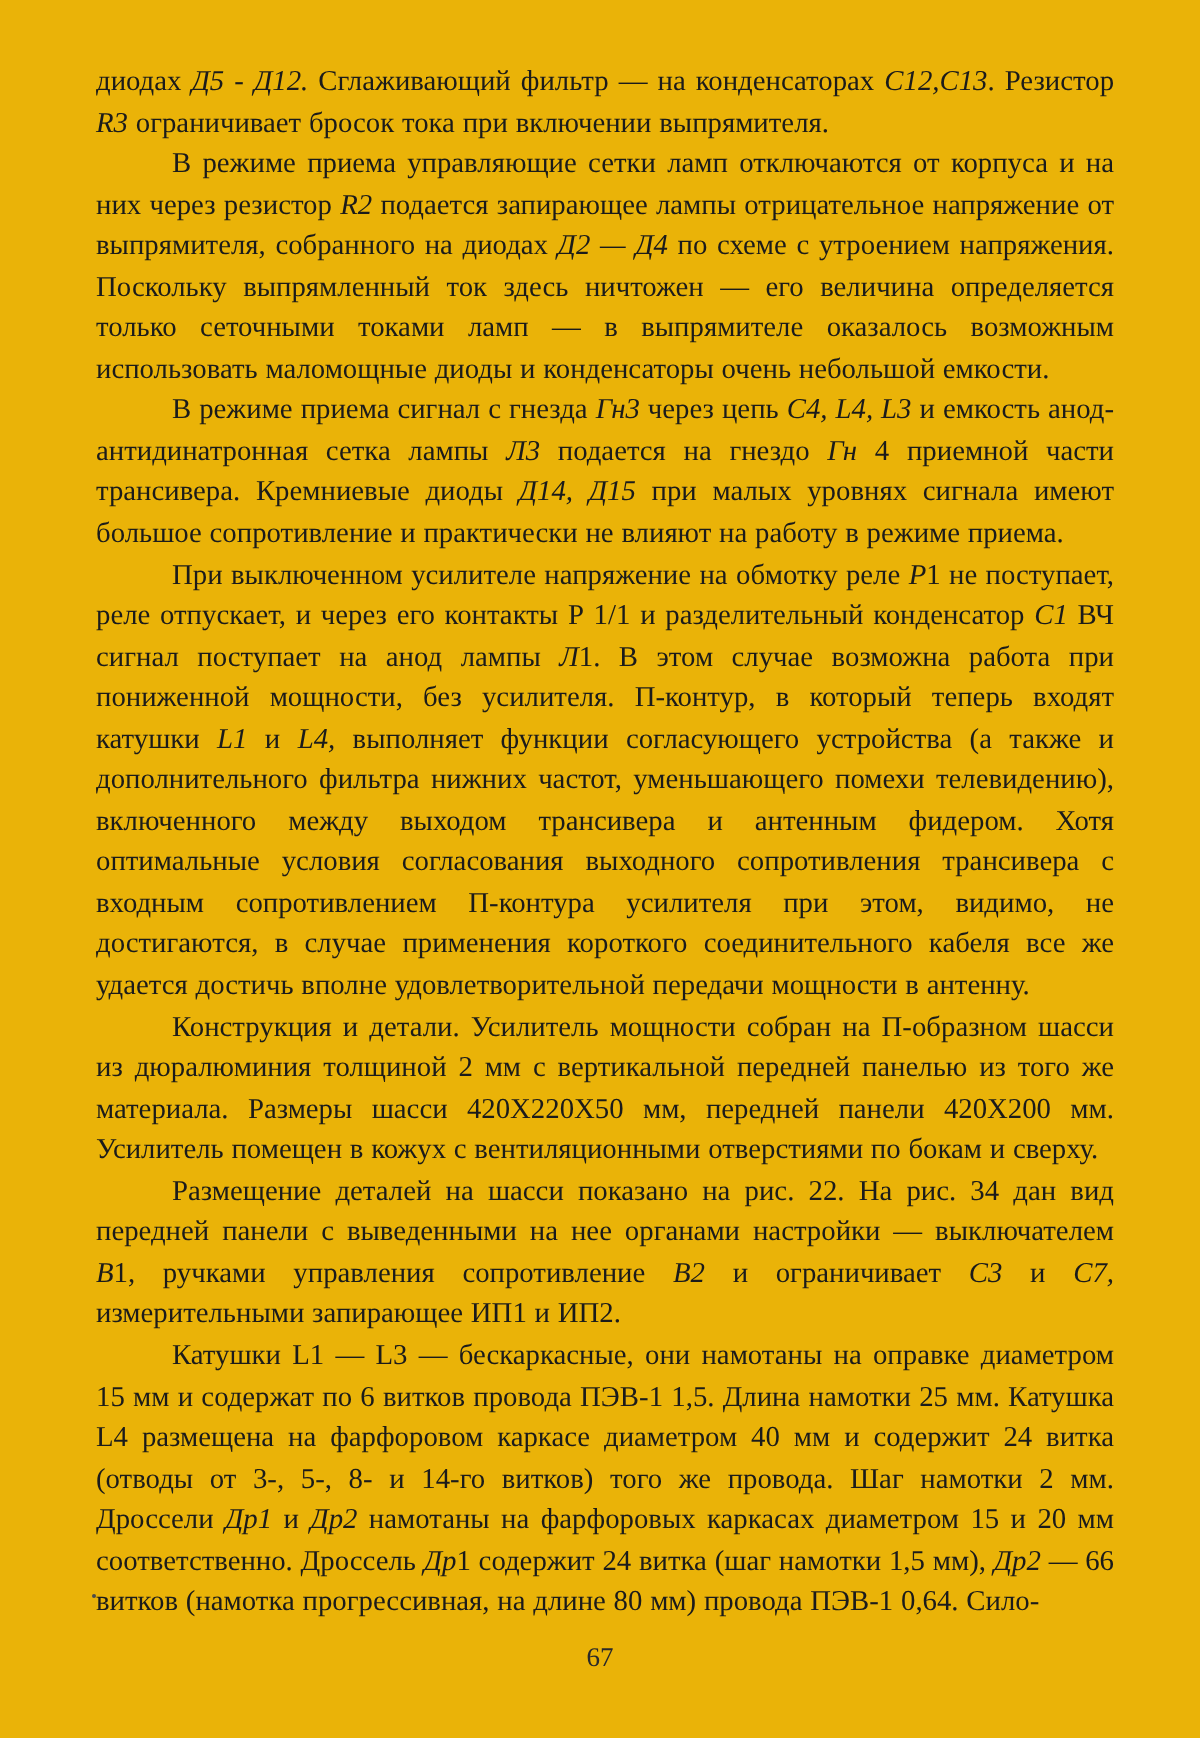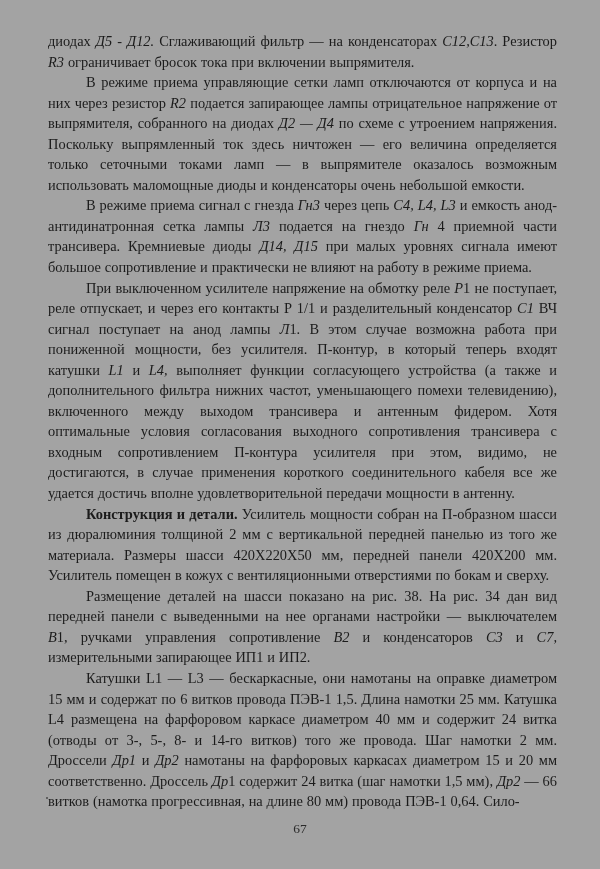--- a/index.html
+++ b/index.html
@@ -13,21 +13,21 @@
     overflow: hidden;
     font-family: "Liberation Serif", "DejaVu Serif", serif;
     color: #1b1b1b;
     position: relative;
   }
   .page {
     position: absolute;
     left: 0; top: 0;
     width: 600px;
     height: 869px;
-    background: #a3a3a3;
+    background: #eab308;
   }
   .text-column {
     position: absolute;
     left: 48px;
     top: 31px;
     width: 509px;
   }
   p.para {
     margin: 0;
     text-align: justify;
@@ -39,21 +39,21 @@
     hyphens: none;
     word-spacing: 0.02em;
   }
   p.para.no-indent {
     text-indent: 0;
   }
   em {
     font-style: italic;
   }
   strong {
-    font-weight: bold;
+    font-weight: normal;
   }
   .page-number {
     position: absolute;
     left: 0;
     top: 821px;
     width: 600px;
     text-align: center;
     font-size: 13.5px;
     font-family: "Liberation Serif", "DejaVu Serif", serif;
     color: #2a2a2a;
@@ -72,21 +72,21 @@
 <body>
 
 <div class="page">
 
   <div class="text-column">
     <p class="para no-indent"><span>диодах </span><em>Д5 - Д12.</em><span> Сглаживающий фильтр — на конденсаторах </span><em>C12,C13</em><span>. Резистор </span><em>R3</em><span> ограничивает бросок тока при включении выпрямителя.</span></p>
     <p class="para"><span>В режиме приема управляющие сетки ламп отключаются от корпуса и на них через резистор </span><em>R2</em><span> подается запирающее лампы отрицательное напряжение от выпрямителя, собранного на диодах </span><em>Д2 — Д4</em><span> по схеме с утроением напряжения. Поскольку выпрямленный ток здесь ничтожен — его величина определяется только сеточными токами ламп — в выпрямителе оказалось возможным использовать маломощные диоды и конденсаторы очень небольшой емкости.</span></p>
     <p class="para"><span>В режиме приема сигнал с гнезда </span><em>Гн3</em><span> через цепь </span><em>C4, L4, L3</em><span> и емкость анод-антидинатронная сетка лампы </span><em>Л3</em><span> подается на гнездо </span><em>Гн</em><span> 4 приемной части трансивера. Кремниевые диоды </span><em>Д14, Д15</em><span> при малых уровнях сигнала имеют большое сопротивление и практически не влияют на работу в режиме приема.</span></p>
     <p class="para"><span>При выключенном усилителе напряжение на обмотку реле </span><em>P</em><span>1 не поступает, реле отпускает, и через его контакты Р 1/1 и разделительный конденсатор </span><em>C1</em><span> ВЧ сигнал поступает на анод лампы </span><em>Л</em><span>1. В этом случае возможна работа при пониженной мощности, без усилителя. П-контур, в который теперь входят катушки </span><em>L1</em><span> и </span><em>L4,</em><span> выполняет функции согласующего устройства (а также и дополнительного фильтра нижних частот, уменьшающего помехи телевидению), включенного между выходом трансивера и антенным фидером. Хотя оптимальные условия согласования выходного сопротивления трансивера с входным сопротивлением П-контура усилителя при этом, видимо, не достигаются, в случае применения короткого соединительного кабеля все же удается достичь вполне удовлетворительной передачи мощности в антенну.</span></p>
     <p class="para"><strong>Конструкция и детали.</strong><span> Усилитель мощности собран на П-образном шасси из дюралюминия толщиной 2 мм с вертикальной передней панелью из того же материала. Размеры шасси 420Х220Х50 мм, передней панели 420Х200 мм. Усилитель помещен в кожух с вентиляционными отверстиями по бокам и сверху.</span></p>
-    <p class="para"><span>Размещение деталей на шасси показано на рис. 38. На рис. 34 дан вид передней панели с выведенными на нее органами настройки — выключателем </span><em>B</em><span>1, ручками управления сопротивление </span><em>B2</em><span> и конденсаторов </span><em>C3</em><span> и </span><em>C7,</em><span> измерительными запирающее  ИП1 и ИП2.</span></p>
+    <p class="para"><span>Размещение деталей на шасси показано на рис. 22. На рис. 34 дан вид передней панели с выведенными на нее органами настройки — выключателем </span><em>B</em><span>1, ручками управления сопротивление </span><em>B2</em><span> и ограничивает </span><em>C3</em><span> и </span><em>C7,</em><span> измерительными запирающее  ИП1 и ИП2.</span></p>
     <p class="para"><span>Катушки L1 — L3 — бескаркасные, они намотаны на оправке диаметром 15 мм и содержат по 6 витков провода ПЭВ-1  1,5. Длина намотки 25 мм. Катушка  L4 размещена на фарфоровом каркасе диаметром 40 мм и содержит 24 витка (отводы от  3-, 5-, 8- и 14-го витков) того же провода. Шаг намотки 2 мм. Дроссели </span><em>Др1</em><span> и  </span><em>Др2</em><span> намотаны на фарфоровых каркасах диаметром 15 и 20 мм соответственно. Дроссель </span><em>Др</em><span>1 содержит 24 витка (шаг намотки 1,5 мм), </span><em>Др2</em><span> — 66 витков (намотка прогрессивная, на длине 80 мм) провода ПЭВ-1 0,64. Сило-</span></p>
   </div>
 
   <div class="speck"></div>
 
   <div class="page-number">67</div>
 
 </div>
 
 </body></html>

